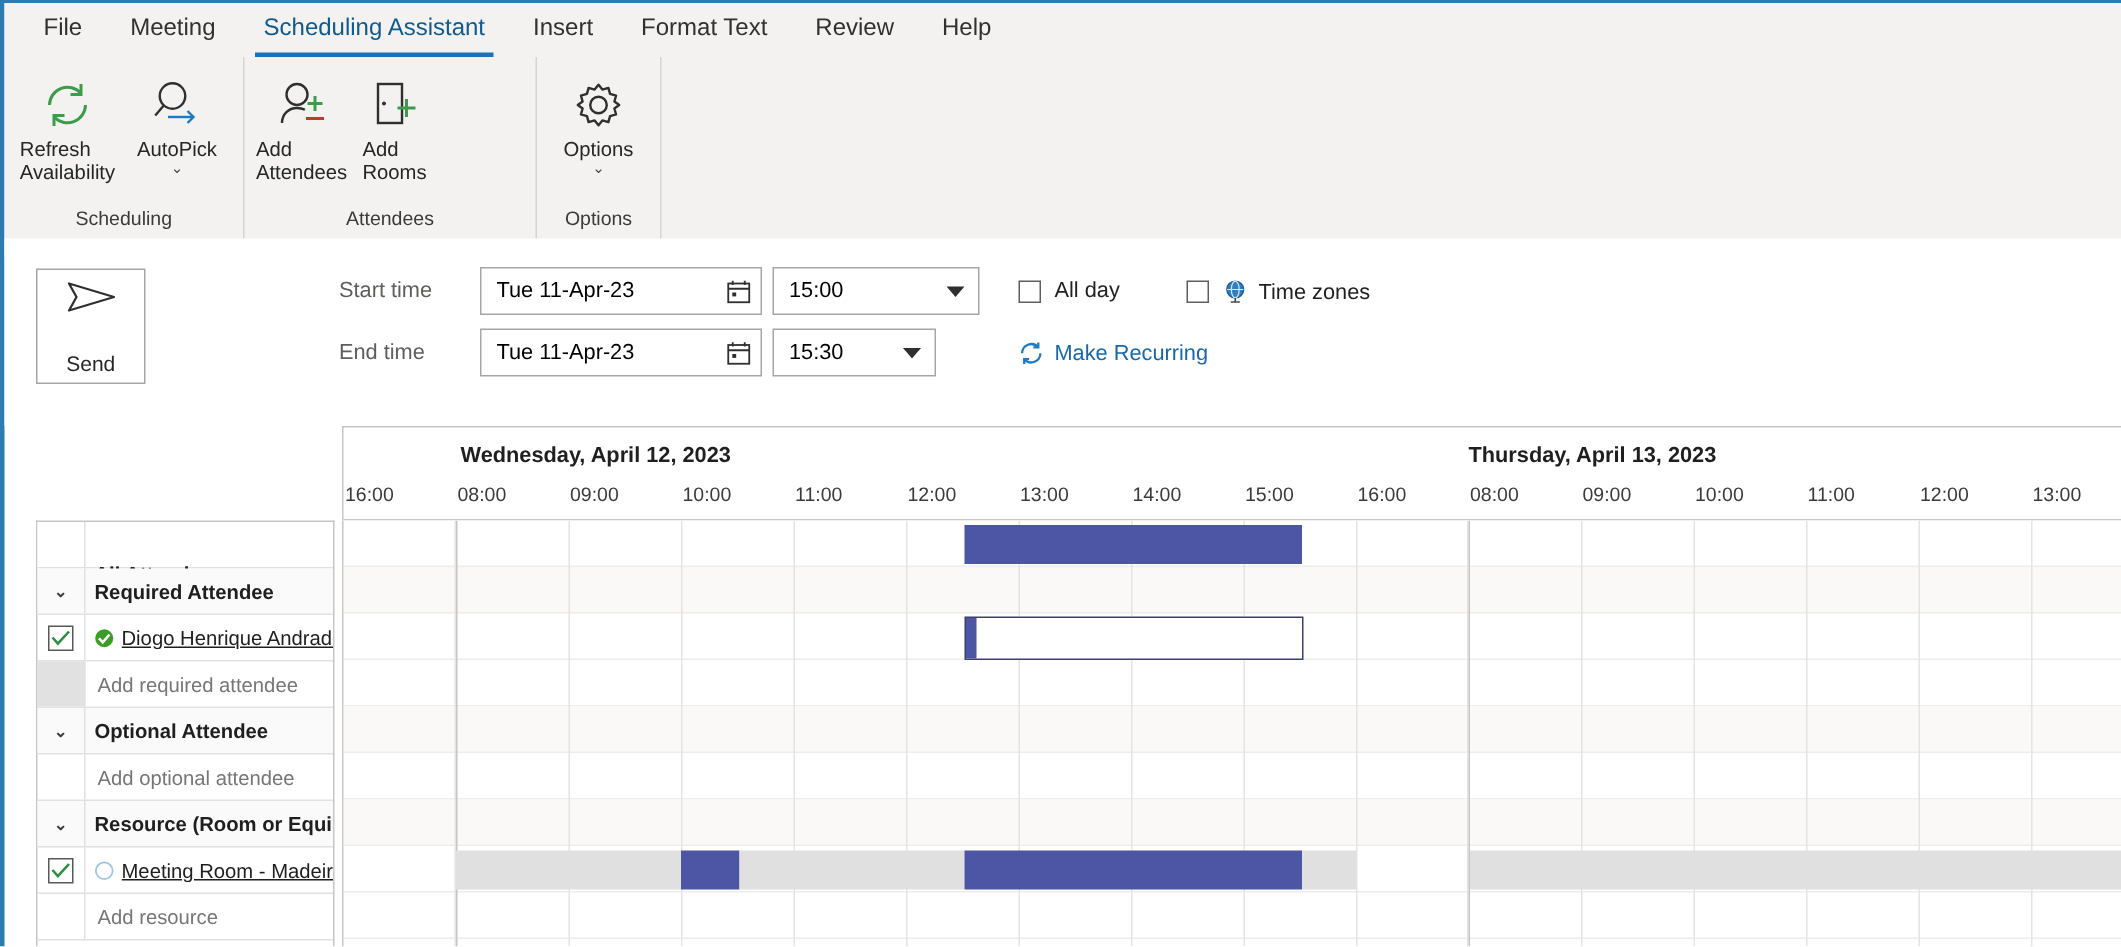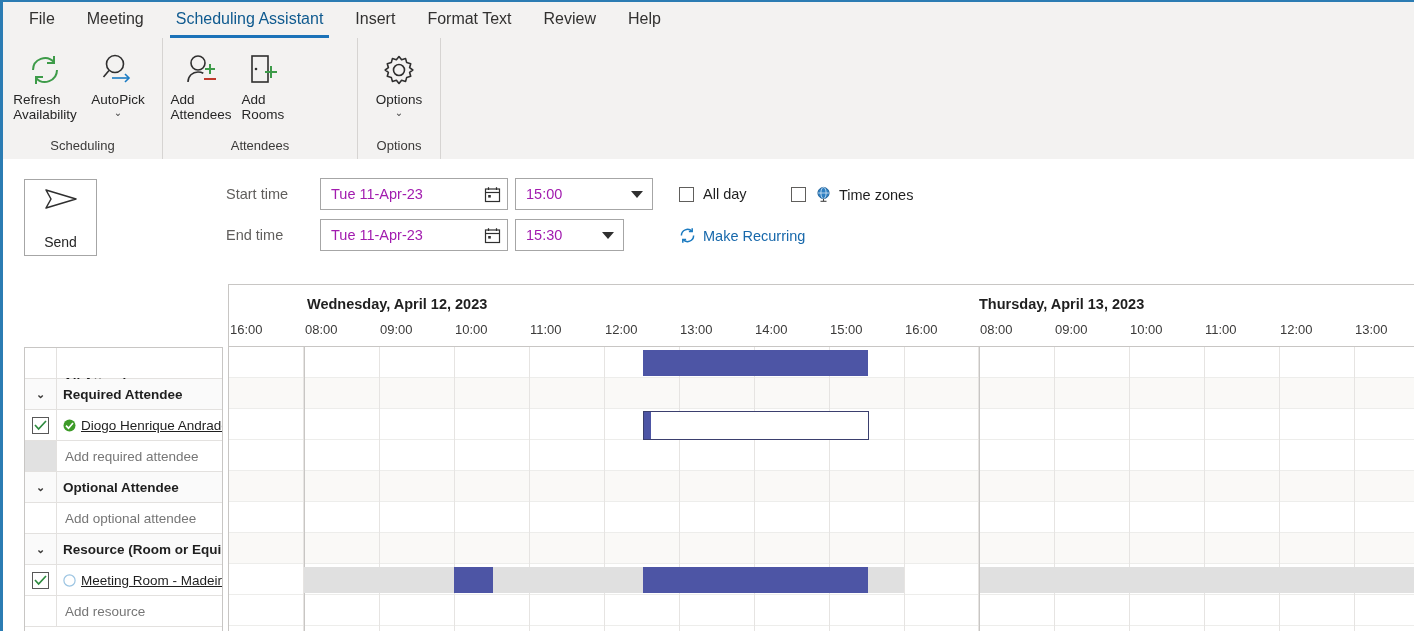--- a/index.html
+++ b/index.html
@@ -117,21 +117,21 @@
     font-size: 14.5px;
     color: #605e5c;
   }
   .f-box {
     position: absolute;
     border: 1px solid #a6a6a6;
     background: #fff;
     height: 32px;
     display: flex; align-items: center;
     font-size: 14.5px;
-    color: #a21caf;
+    color: #000000;
     cursor: default;
   }
   .f-box .val { padding-left: 10px; flex: 1; white-space: nowrap; }
   .f-box .btn-ic {
     width: 30px; height: 30px;
     display: flex; align-items: center; justify-content: center;
   }
   .chk {
     position: absolute;
     display: flex; align-items: center;

